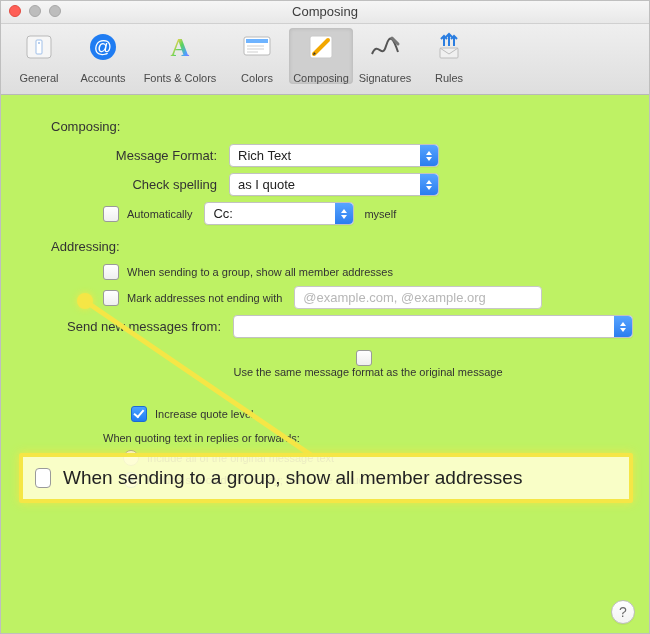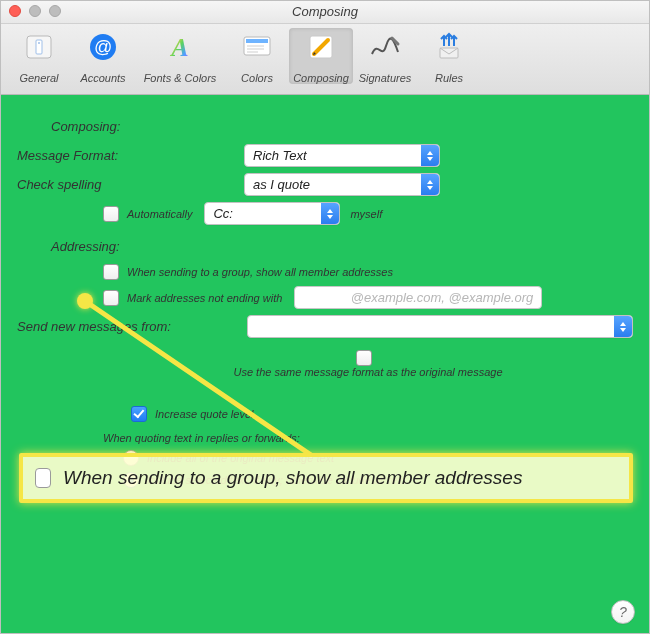--- a/index.html
+++ b/index.html
@@ -12,24 +12,23 @@
     font-size: 13px;
     color: #2b2b2b;
     background: #ececec;
     -webkit-font-smoothing: antialiased;
   }
 
   .window {
     position: relative;
     width: 650px;
     height: 634px;
-    background: #22c55e;
+    background: #bef264;
     border: 1px solid #bfbfbf;
     box-sizing: border-box;
-    font-style: italic;
   }
 
   
   .titlebar {
     position: relative;
     height: 22px;
     border-bottom: 1px solid #d0d0d0;
     background: linear-gradient(#f6f6f6, #e8e8e8);
   }
   .traffic-lights {
@@ -107,21 +106,22 @@
   }
 
   .row {
     display: flex;
     align-items: center;
     margin: 6px 0 6px 0;
   }
 
   .lbl-right {
     width: 200px;
-    padding-right: 27px;
+    text-align: right;
+    padding-right: 12px;
     font-size: 13px;
     color: #333;
   }
   .lbl-right.wide { width: 220px; }
 
   .checkbox {
     width: 14px; height: 14px;
     border: 1px solid #9a9a9a;
     border-radius: 3px;
     background: linear-gradient(#ffffff, #efefef);
@@ -171,21 +171,21 @@
   }
 
   .popup {
     position: relative;
     height: 21px;
     border: 1px solid #c2c2c2;
     border-radius: 4px;
     background: #ffffff;
     display: inline-flex;
     align-items: center;
-    padding: 0 16px 0 8px;
+    padding: 0 30px 0 8px;
     min-width: 120px;
     font-size: 13px;
     color: #222;
     box-shadow: 0 1px 0 rgba(0,0,0,0.03);
   }
   .popup .stepper {
     position: absolute;
     right: 0; top: 0; bottom: 0;
     width: 18px;
     background: linear-gradient(#57a4ff, #2b7def);
@@ -207,21 +207,21 @@
   .textfield {
     height: 21px;
     border: 1px solid #c7c7c7;
     border-radius: 4px;
     background: #ffffff;
     padding: 0 8px;
     font-size: 13px;
     color: #222;
     display: inline-flex; align-items: center;
   }
-  .textfield.placeholder { color: #b7b7b7; justify-content: flex-end; }
+  .textfield.placeholder { color: #b7b7b7; }
 
   .chk-text {
     font-size: 11px;
     color: #333;
   }
 
   .help-btn {
     position: absolute;
     right: 14px;
     bottom: 14px;

